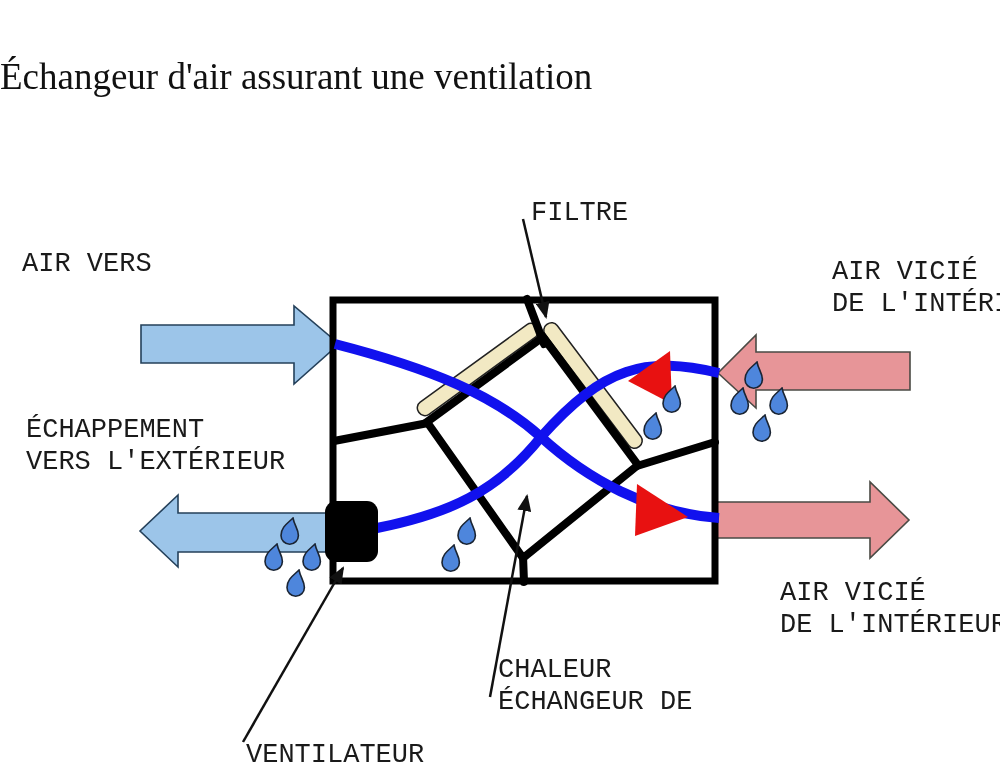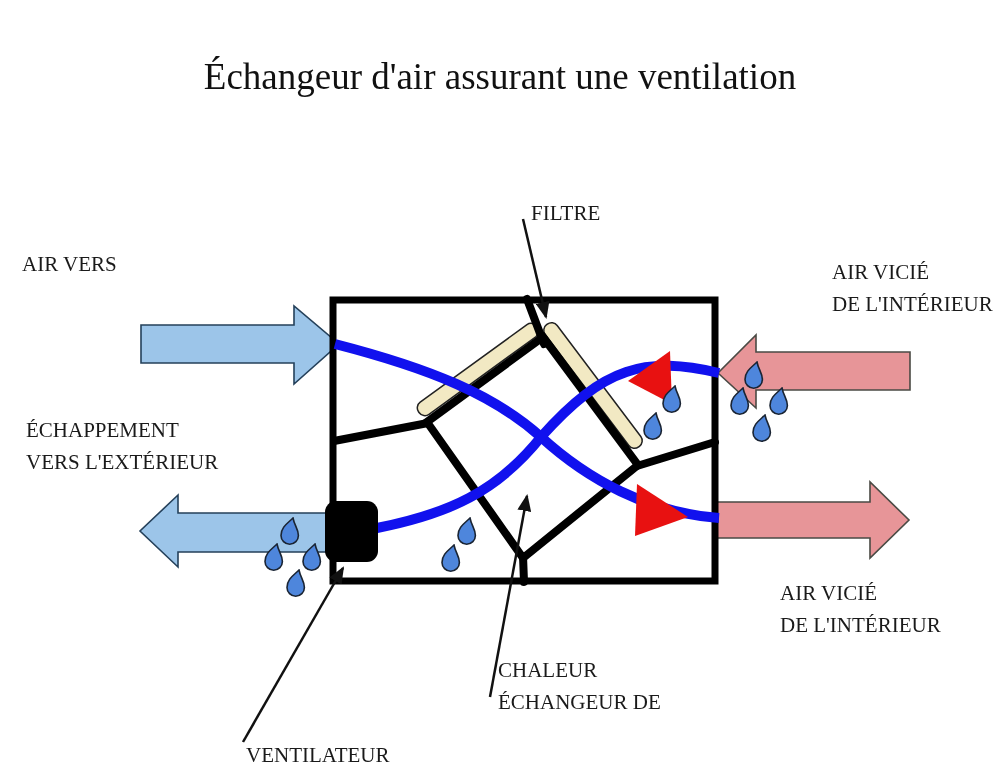--- a/index.html
+++ b/index.html
@@ -1,27 +1,27 @@
 <!DOCTYPE html>
 <html><head>
 <meta charset="utf-8">
 <style>
   html,body{margin:0;padding:0;}
   body{width:1000px;height:784px;background:#ffffff;overflow:hidden;position:relative;}
   .stage{position:absolute;inset:0;width:1000px;height:784px;}
   svg.draw{position:absolute;left:0;top:0;}
   .title{
-    position:absolute;left:0;top:55px;width:1000px;text-align:center;
+    position:absolute;left:0;top:55px;width:1000px;
     font-family:"Liberation Serif","DejaVu Serif",serif;
     font-size:37px;color:#111;white-space:nowrap;
   }
   .lbl{
     position:absolute;
-    font-family:Liberation Serif, serif;
-    font-size:21px;line-height:32px;color:#1a1a1a;white-space:nowrap;
+    font-family:Liberation Mono, monospace;
+    font-size:27px;line-height:32px;color:#1a1a1a;white-space:nowrap;
   }
 </style>
 </head>
 <body>
 
 <div class="stage">
 
   <svg class="draw" width="1000" height="784" viewBox="0 0 1000 784">
     <defs>
       <marker id="ah" markerUnits="userSpaceOnUse" markerWidth="18" markerHeight="14" refX="15" refY="7" orient="auto">

